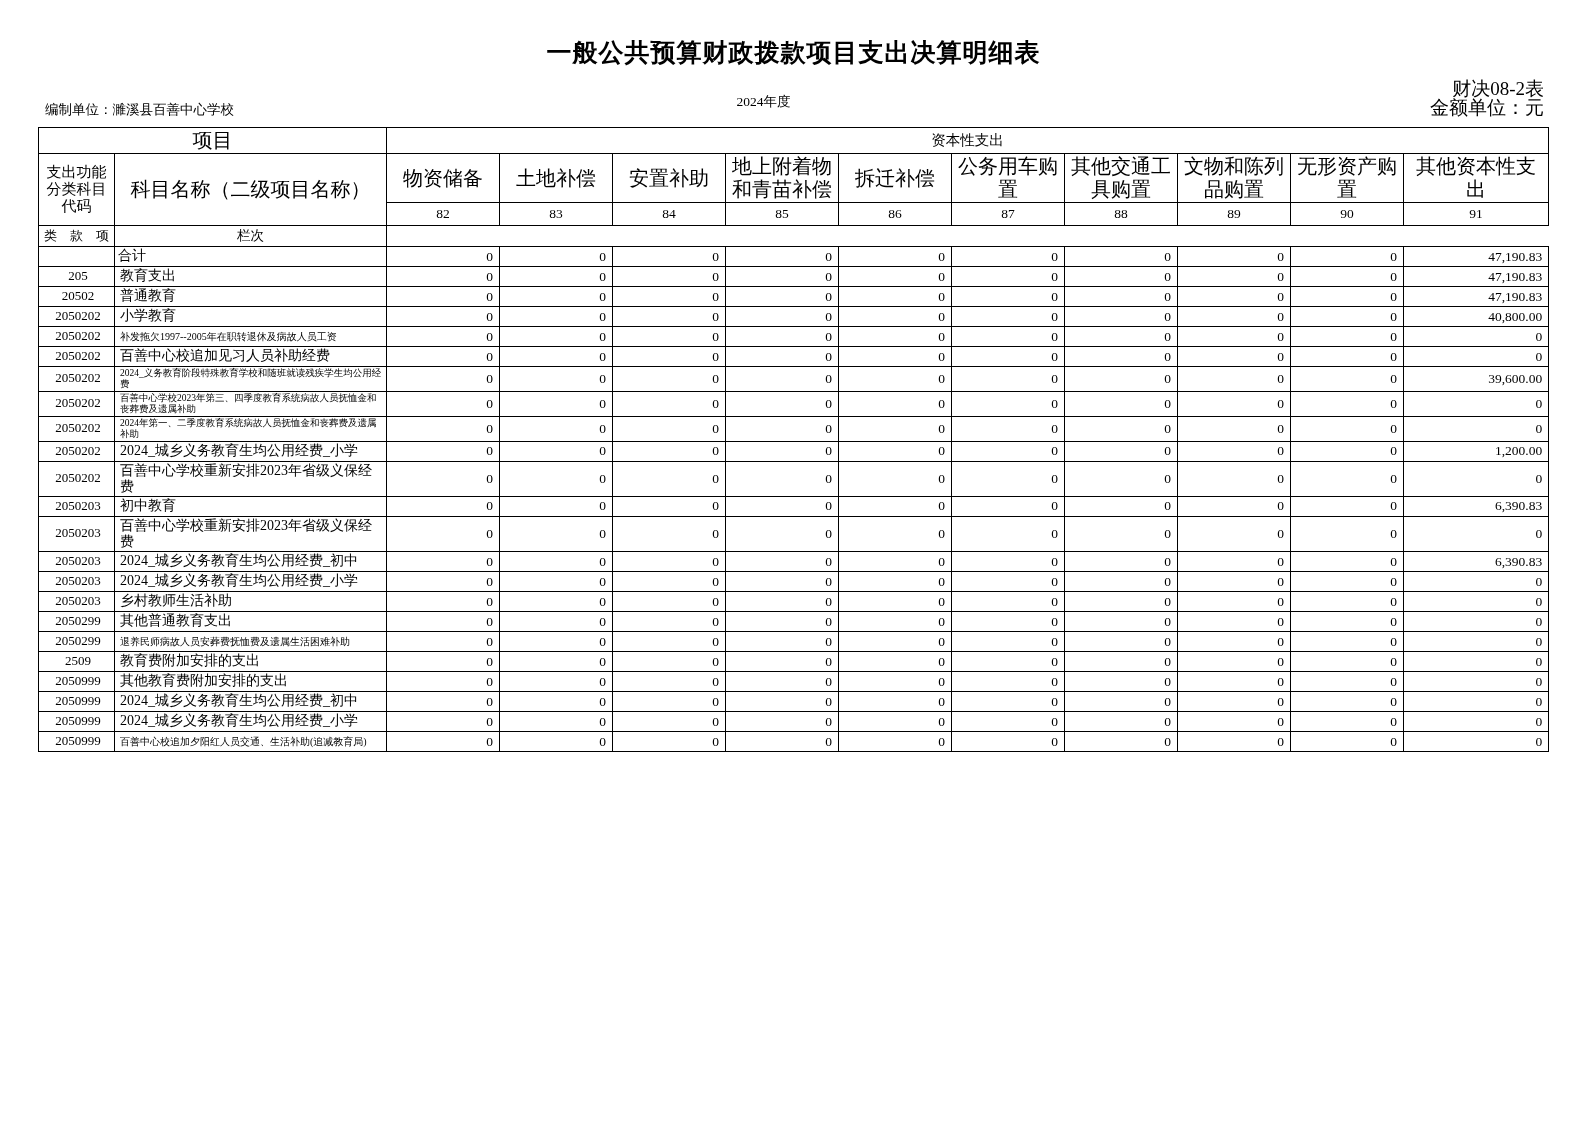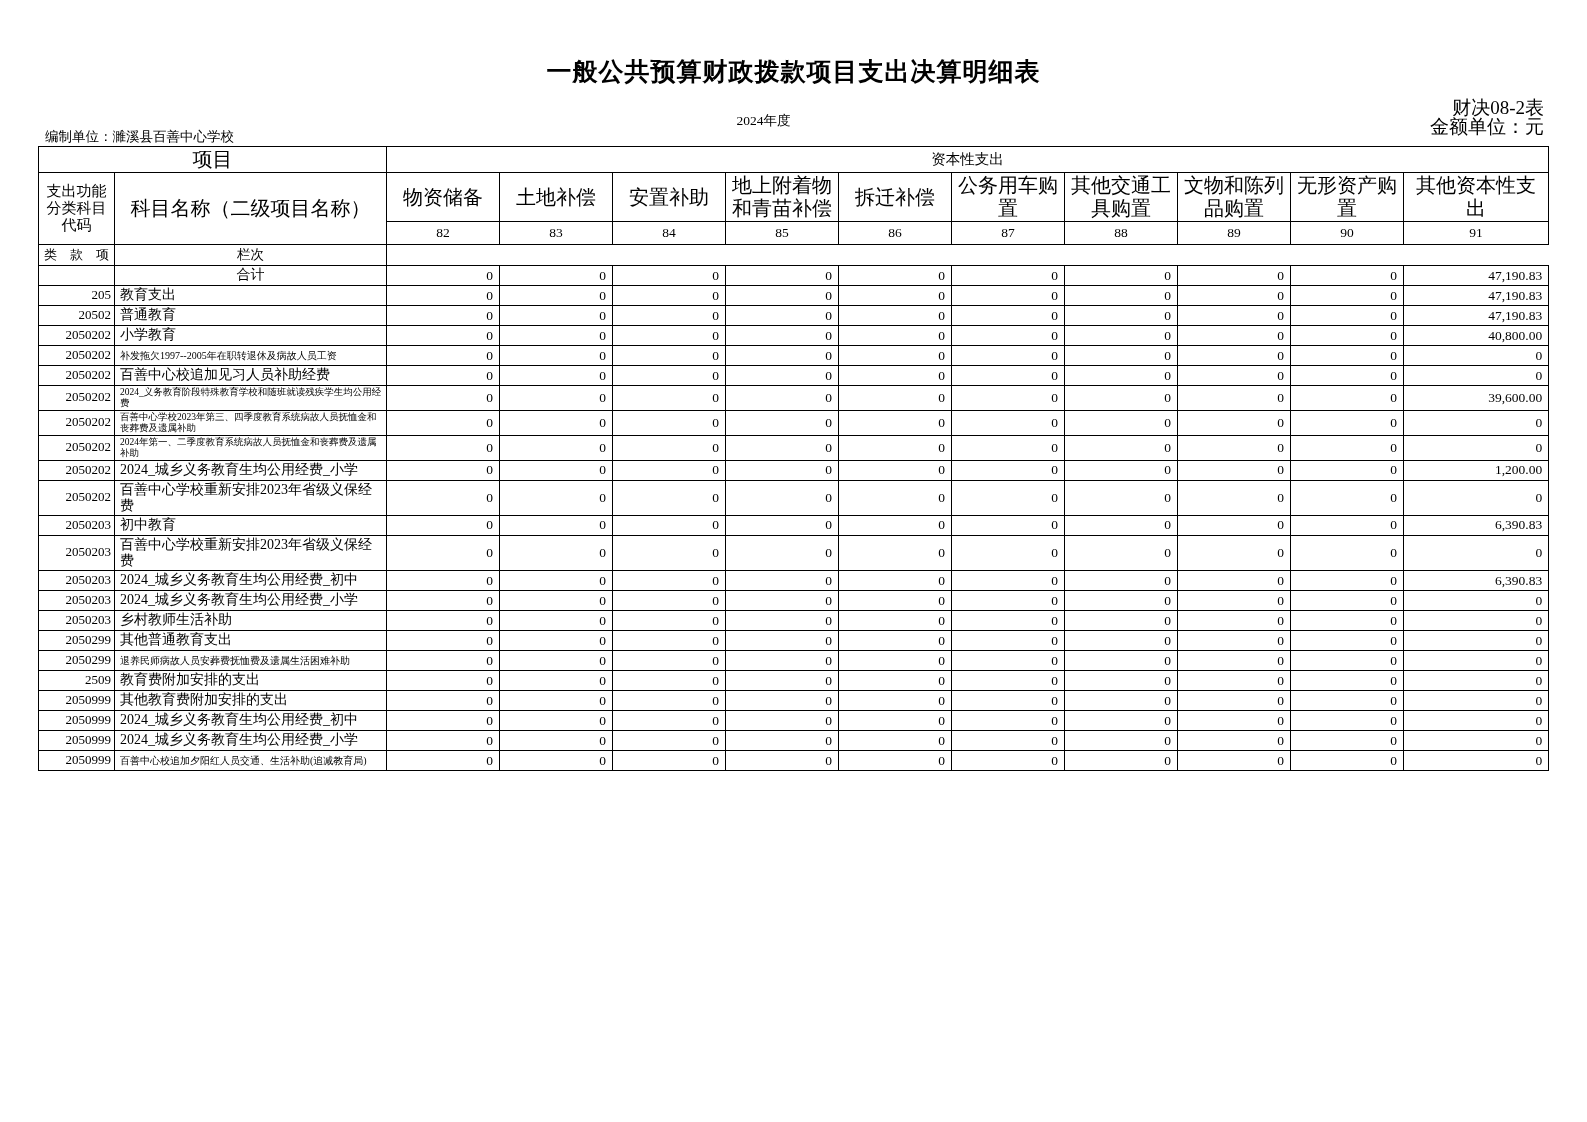--- a/index.html
+++ b/index.html
@@ -18,35 +18,35 @@
   .page {
     position: relative;
     width: 1587px;
     height: 1122px;
     box-sizing: border-box;
   }
   .doc-title {
     text-align: center;
     font-size: 25px;
     font-weight: bold;
-    margin-top: 55px;
+    margin-top: 36px;
     letter-spacing: 1px;
     font-family: "Liberation Sans", "DejaVu Sans", sans-serif;
   }
   .meta-row {
     position: relative;
     height: 40px;
     margin-top: 18px;
     padding: 0 45px;
     box-sizing: border-box;
   }
   .meta-left {
     position: absolute;
     left: 45px;
-    top: 22px;
+    top: 14px;
     font-size: 13.5px;
   }
   .meta-center {
     position: absolute;
     left: 0;
     right: 0;
     top: 6px;
     text-align: center;
     font-size: 13.5px;
     margin-left: -60px;
@@ -67,37 +67,37 @@
     width: 1510px;
     font-size: 13px;
   }
   table.main td, table.main th {
     border: 1px solid #000000;
     padding: 1px 3px;
     vertical-align: middle;
     line-height: 1.15;
     font-weight: normal;
   }
-  .c-center { text-align: center; }
+  .c-center { text-align: left; }
   .c-left   { text-align: left; padding-left: 5px !important; }
 
   .hdr-big { font-size: 14.5px; text-align: center; margin-left: 21px; }
   .hdr-proj { font-size: 20px; text-align: center; }
   .code-head {
     font-size: 15px;
     text-align: center;
     line-height: 1.12;
   }
   .sub-code {
     font-size: 13px;
     text-align: center;
   }
   .lanci { font-size: 13.5px; text-align: center; margin-left: 36px; }
   .num { font-size: 13.5px; text-align: right; padding-right: 6px !important; }
-  .codecell { font-size: 13px; text-align: right; padding-left: 6px !important; margin-left: 48px; }
+  .codecell { font-size: 13px; text-align: center; padding-left: 6px !important; margin-left: 48px; }
 
   .name-lg { font-size: 14px; }
   .name-md { font-size: 10px; }
   .name-sm { font-size: 9.5px; }
 
   .row-h { height: 20px; }
 </style>
 </head>
 <body>
 

